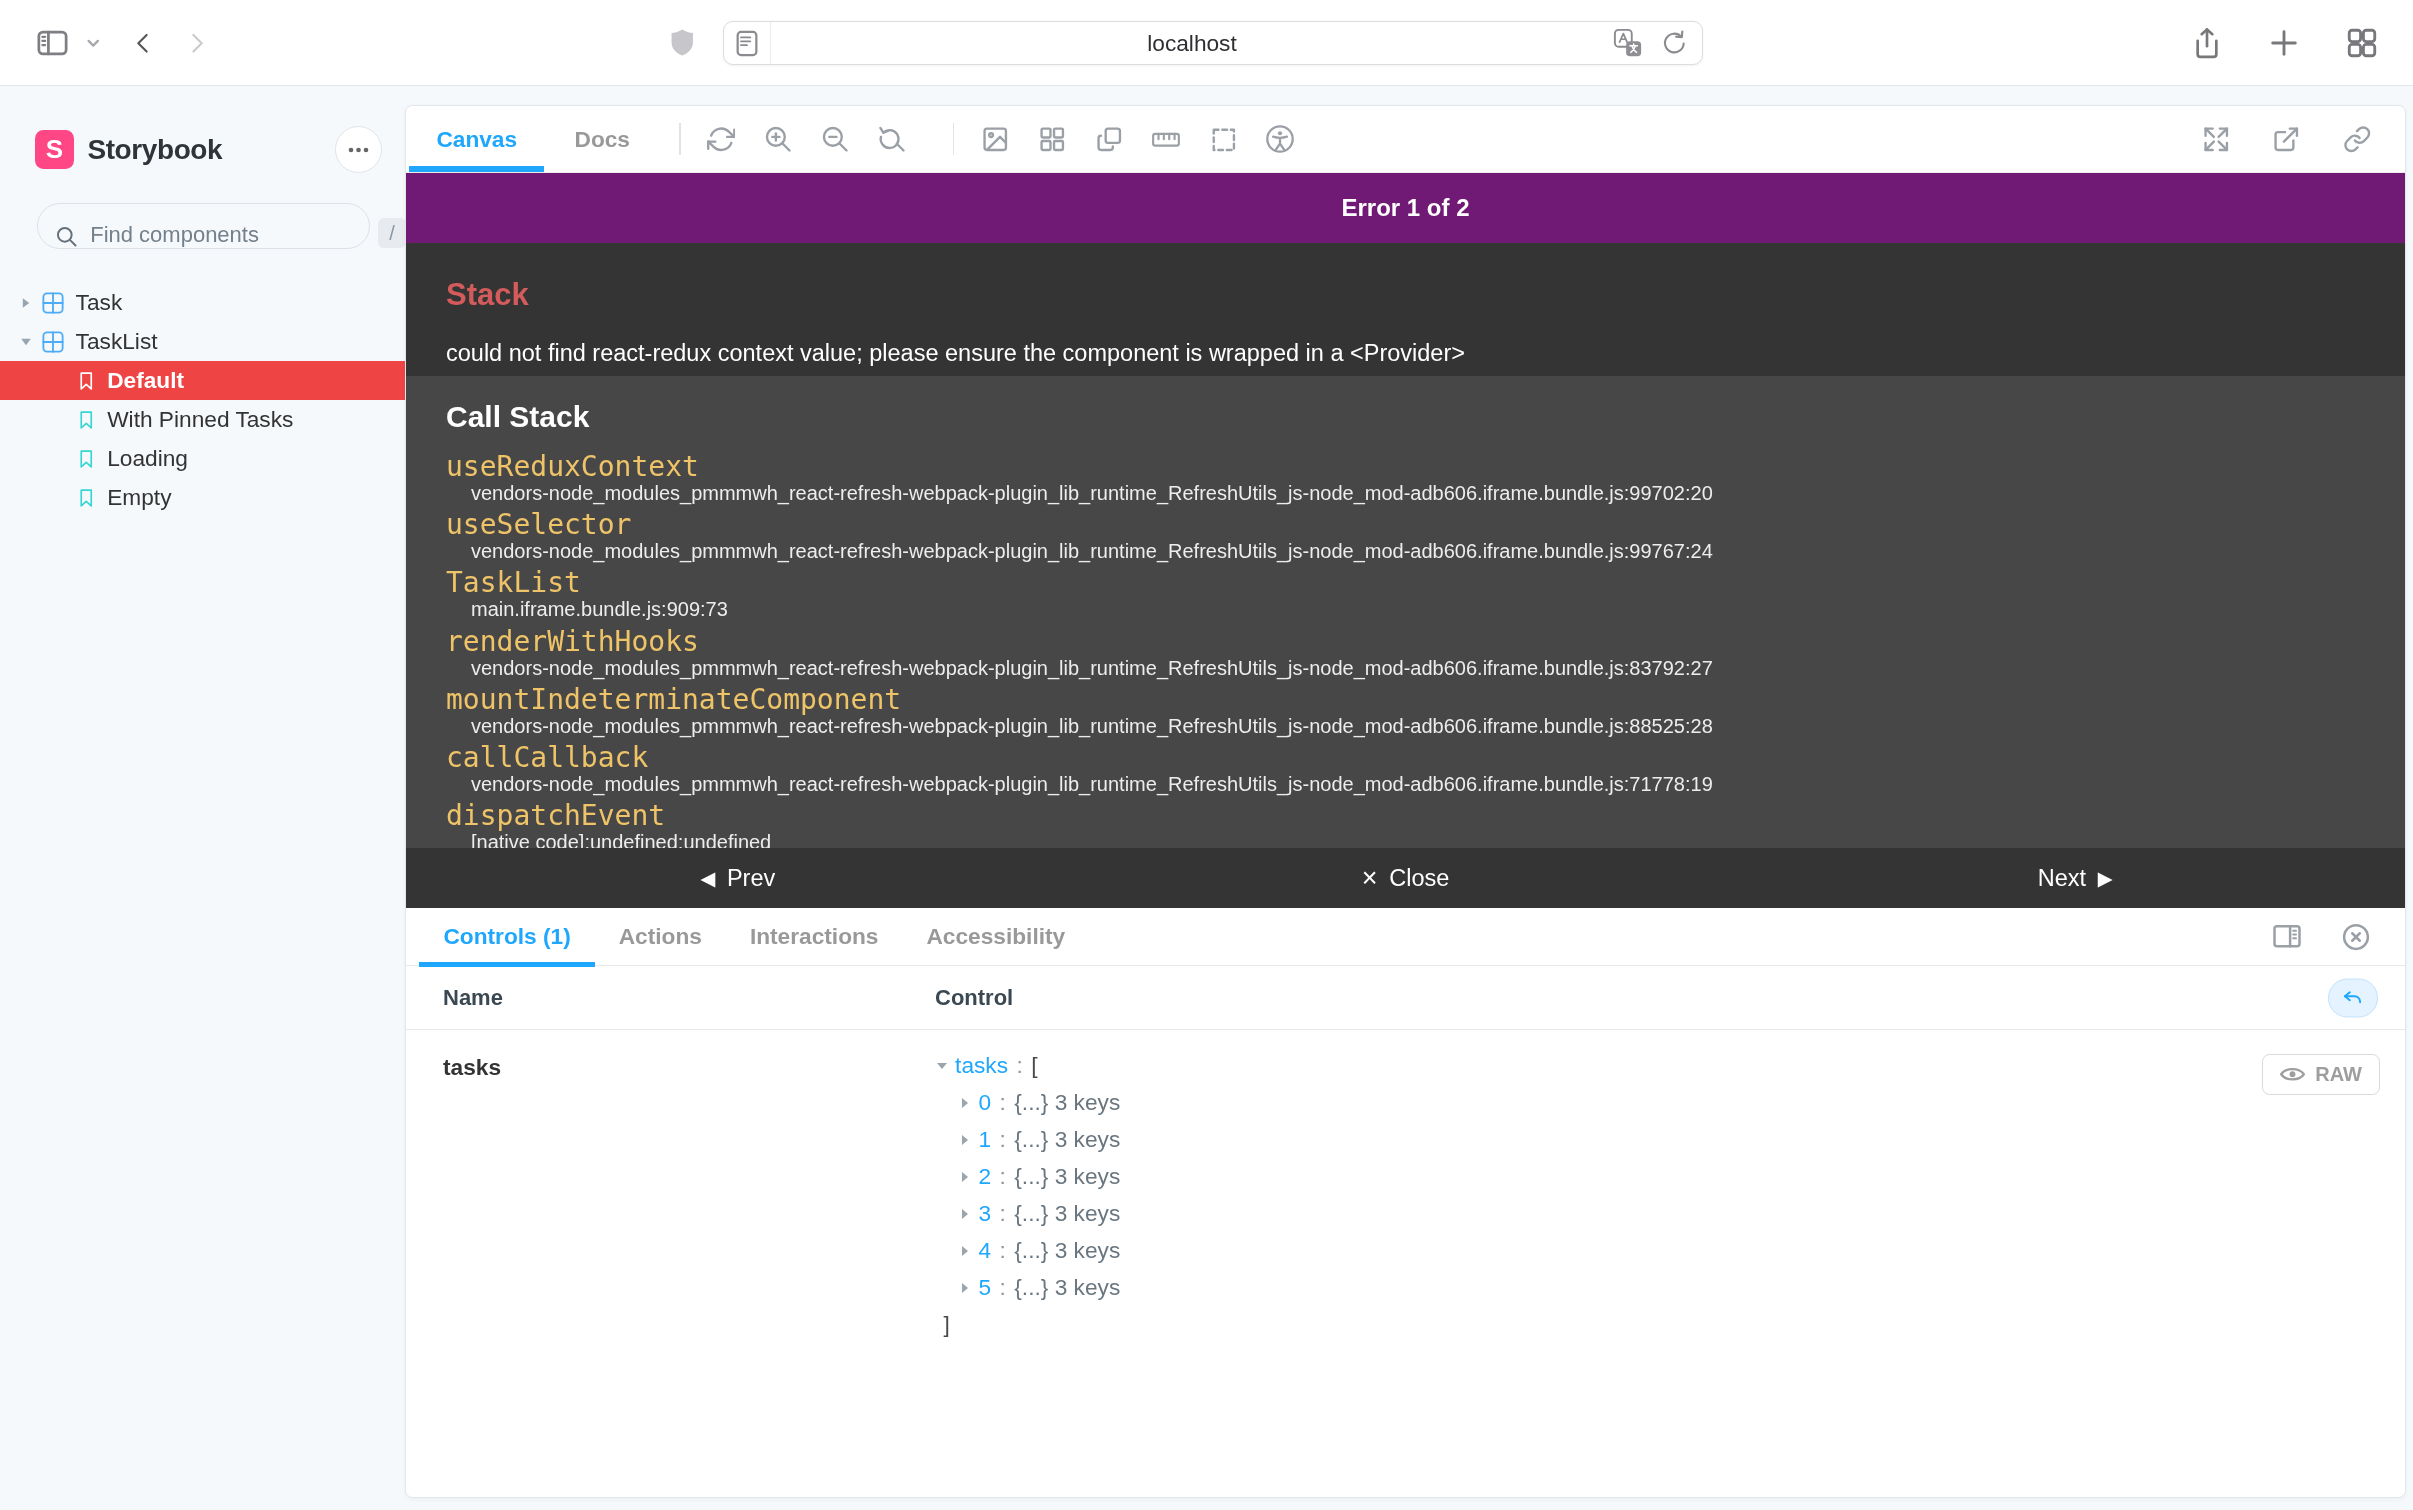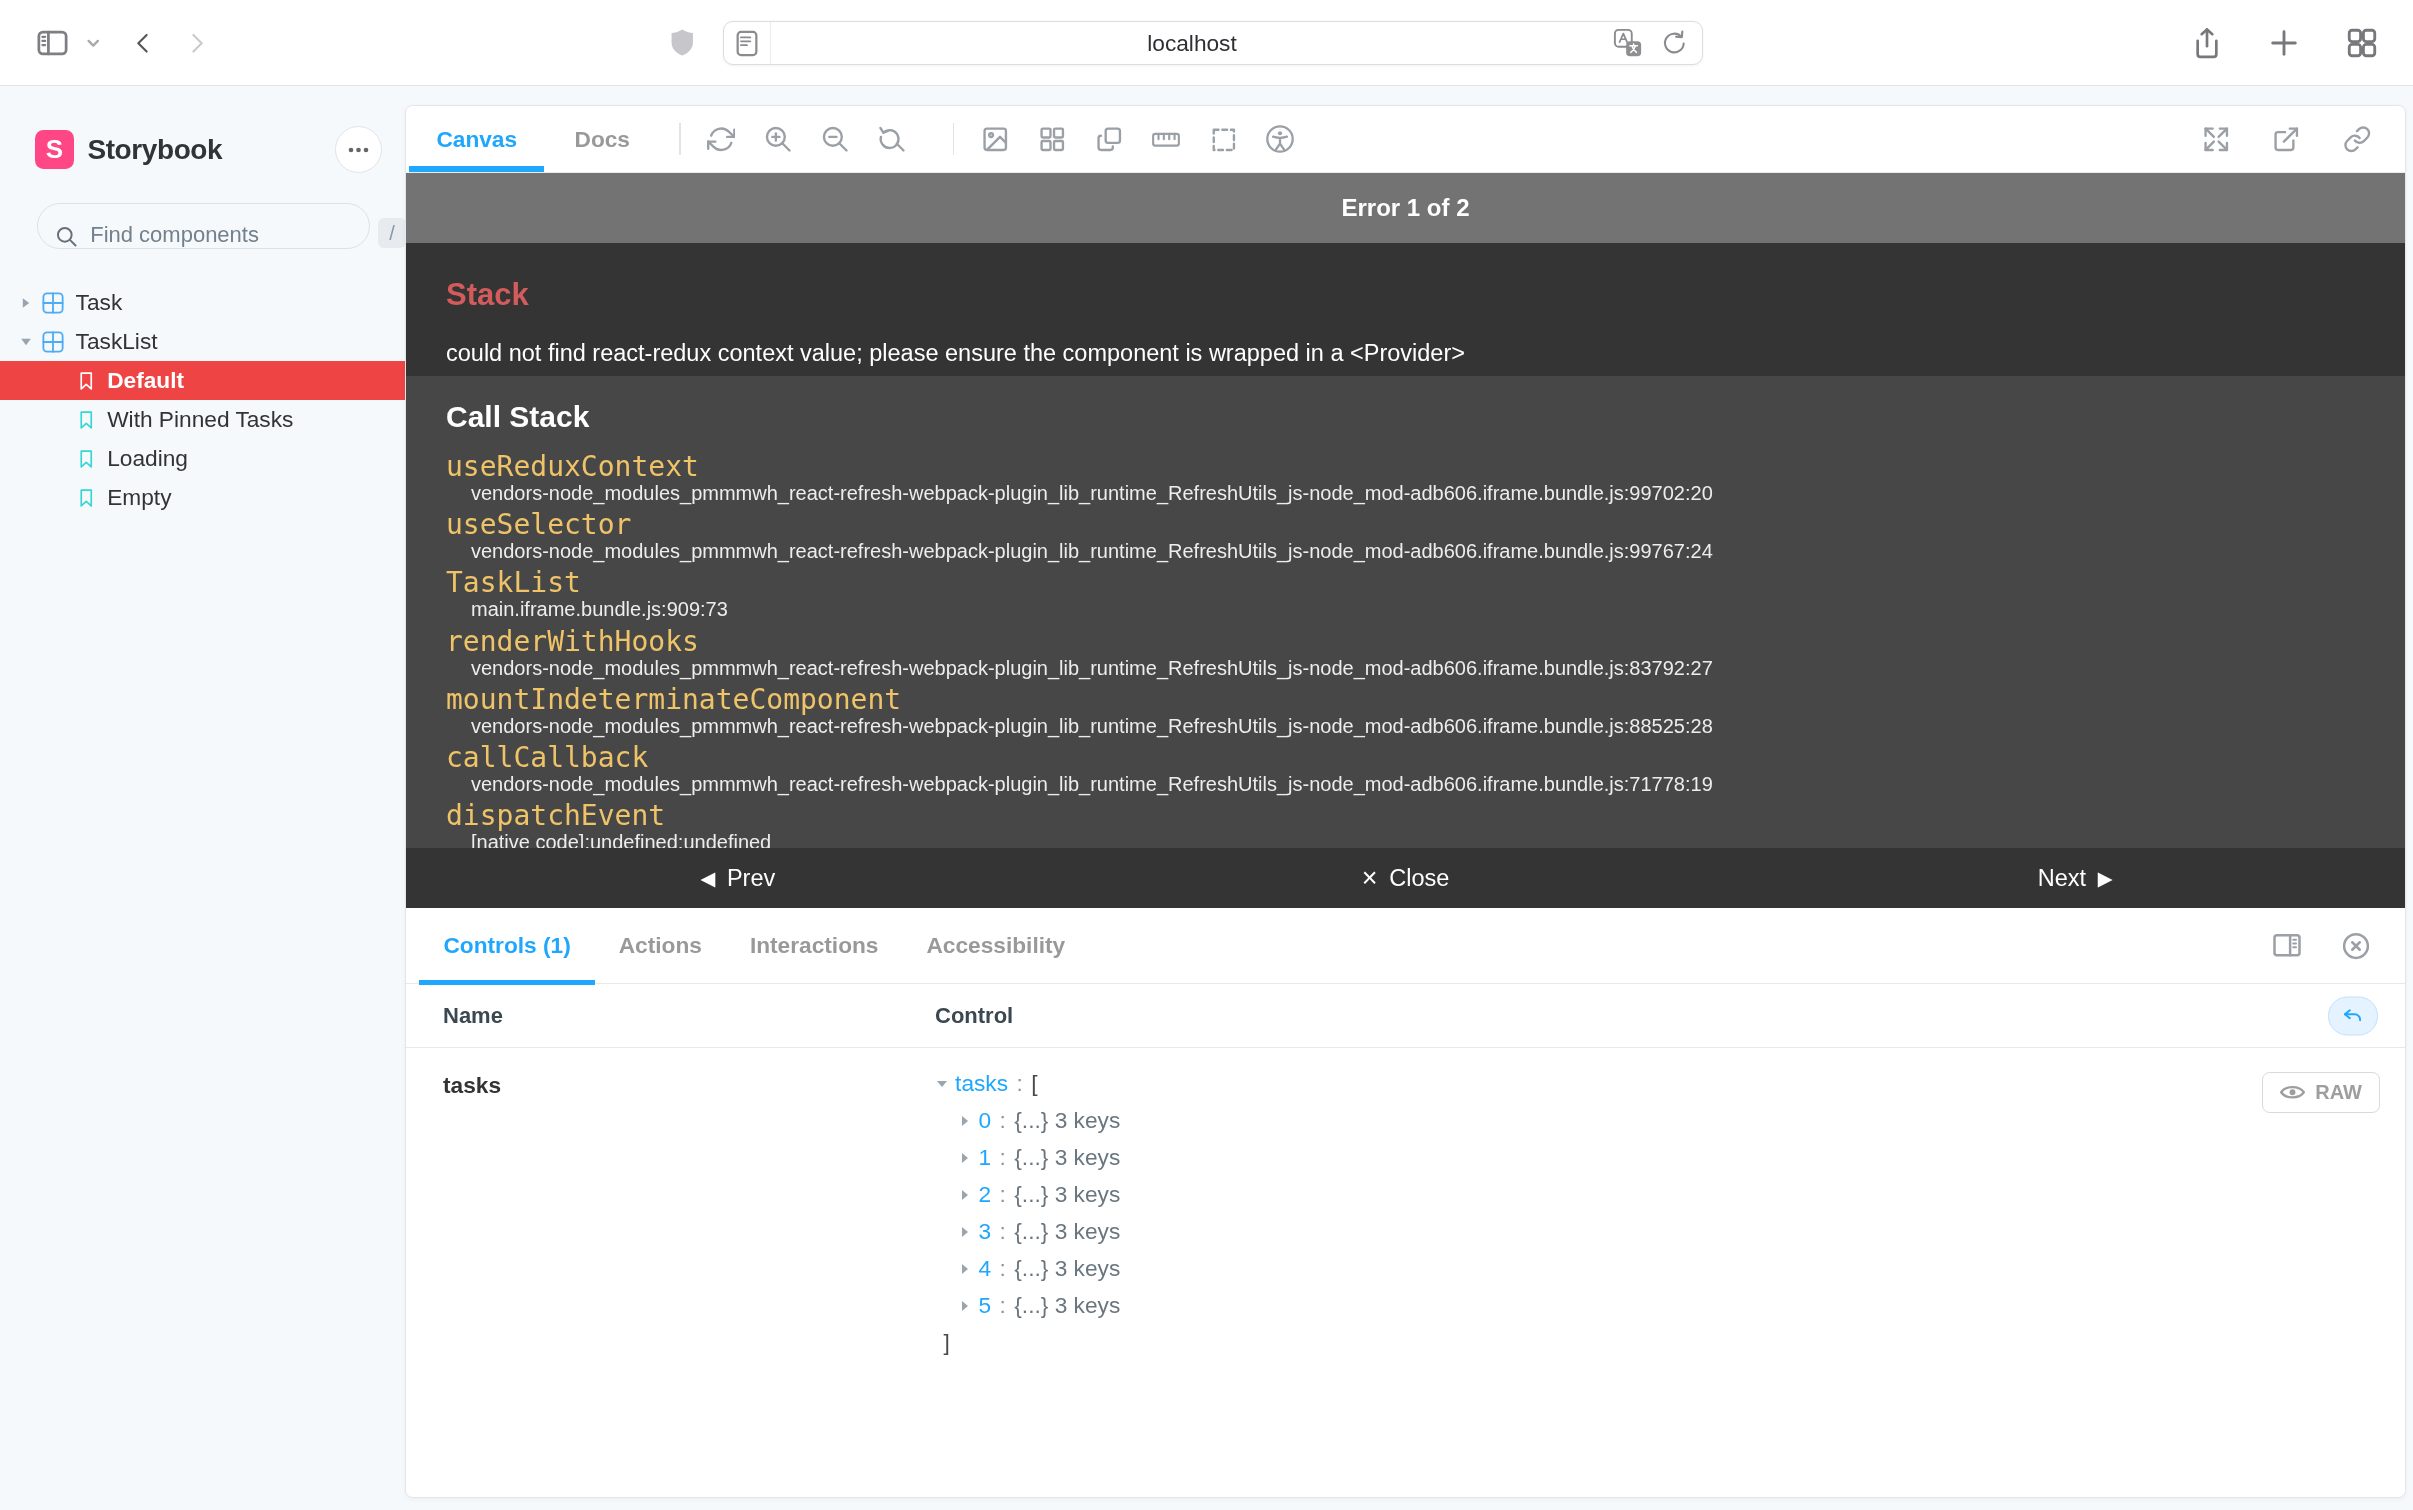--- a/index.html
+++ b/index.html
@@ -61,38 +61,38 @@
 
   .cv-toolbar { height:67px; display:flex; align-items:center; border-bottom:0.8px solid #ECECEC; position:relative; }
   .cv-tab { height:100%; padding:0 27px; display:flex; align-items:center; font-size:22.7px; font-weight:700;
             color:#999999; position:relative; margin-left:3.4px; }
   .cv-tab.active { color:#1EA7FD; }
   .cv-tab.active::after { content:""; position:absolute; left:0; right:0; bottom:0; height:5.9px; background:#1EA7FD; }
   .vdiv { width:1.7px; height:32px; background:#E3E3E3; margin:0 22px; }
   .toolbtn { width:37px; height:37px; display:grid; place-items:center; color:#9AA0A6; margin-right:20px; }
   .cv-right { margin-left:auto; display:flex; align-items:center; gap:42px; margin-right:34px; color:#9AA0A6; }
 
-  .err-banner { height:70px; background:#737373; color:#FFFFFF; display:grid; place-items:center;
+  .err-banner { height:70px; background:#701a75; color:#FFFFFF; display:grid; place-items:center;
                 font-size:24px; font-weight:600; }
   .err-head { height:133px; background:#343434; padding:34px 40px 0; }
   .err-title { color:#D35B5B; font-size:31px; font-weight:800; }
   .err-msg { color:#FFFFFF; font-size:23.5px; margin-top:27px; }
   .callstack { height:472px; background:#474747; padding:23.5px 40px 0; overflow:hidden; }
   .cs-title { color:#FFFFFF; font-size:30px; font-weight:700; }
   .frames { margin-top:18.5px; }
   .frame { margin-bottom:4.2px; }
   .fn { font-family:"DejaVu Sans Mono", monospace; font-size:28px; color:#EFC468; line-height:29px; }
   .loc { font-size:20px; color:#EDEDED; line-height:25px; margin-left:25px; }
   .err-footer { height:60px; background:#343434; position:relative; flex-shrink:0; }
   .ef-btn { position:absolute; top:50%; transform:translate(-50%,-50%); color:#FFFFFF; font-size:23.5px;
             display:flex; align-items:center; gap:11.7px; white-space:nowrap; }
   .ef-prev { left:16.6%; } .ef-close { left:50%; } .ef-next { left:83.5%; }
   .ef-arrow { font-size:19.3px; } .ef-x { font-size:27px; line-height:23.5px; }
 
-  .addon-tabs { height:76px; display:flex; align-items:center; border-bottom:1.7px solid #E8E8E8; padding-left:13.4px; }
+  .addon-tabs { height:58px; display:flex; align-items:center; border-bottom:1.7px solid #E8E8E8; padding-left:13.4px; }
   .ad-tab { height:100%; padding:0 24px; display:flex; align-items:center; font-size:22.7px; font-weight:700;
             color:#999999; position:relative; }
   .ad-tab.active { color:#1EA7FD; }
   .ad-tab.active::after { content:""; position:absolute; left:0; right:0; bottom:-1.7px; height:5px; background:#1EA7FD; }
   .ad-right { margin-left:auto; display:flex; align-items:center; gap:39px; margin-right:34px; color:#9AA0A6; }
 
   .thead { height:64px; display:flex; align-items:center; border-bottom:1.7px solid #E8E8E8; position:relative; }
   .th-name { padding-left:37px; width:529px; font-size:22px; font-weight:700; color:#3A4852; }
   .th-control { font-size:22px; font-weight:700; color:#3A4852; }
   .undo-btn { position:absolute; right:27px; top:50%; transform:translateY(-50%); width:50px; height:39px;

